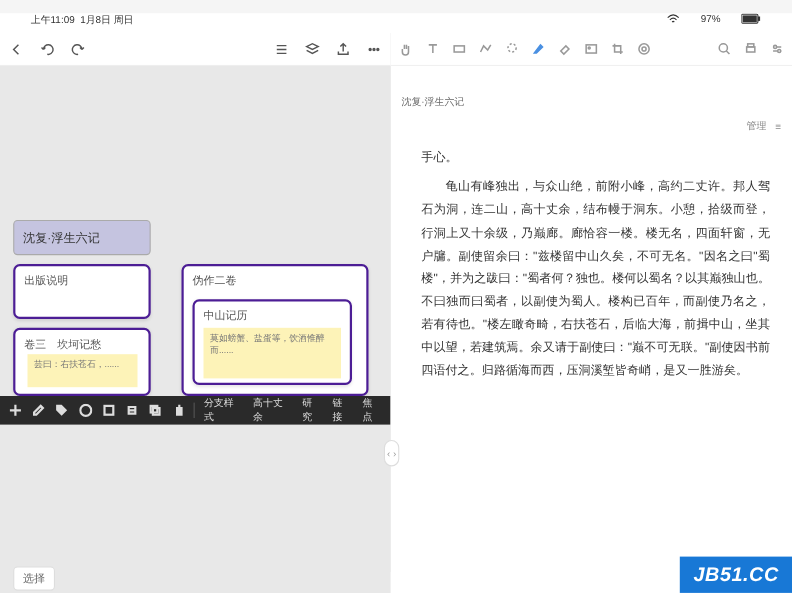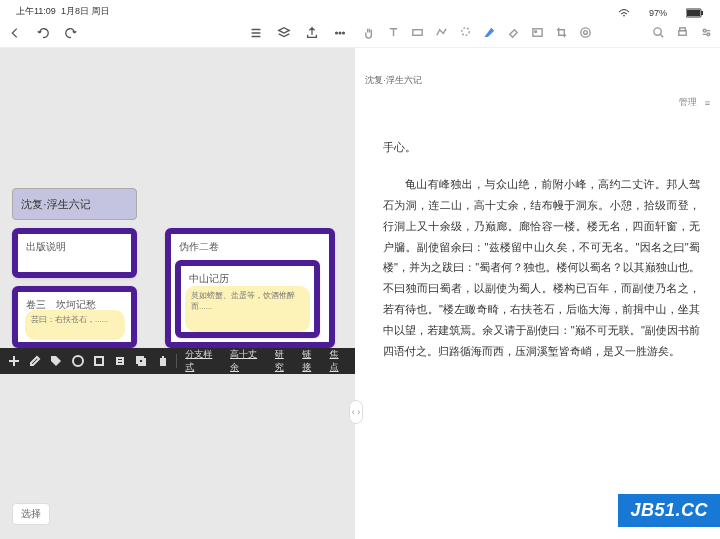--- a/index.html
+++ b/index.html
@@ -1,72 +1,72 @@
 <!DOCTYPE html>
 <html><head>
 <meta charset="utf-8">
 <style>
   * { margin: 0; padding: 0; box-sizing: border-box; }
   body { font-family: -apple-system, "PingFang SC", sans-serif; background: #f5f5f5; width: 720px; height: 539px; overflow: hidden; position: relative; }
   
-  .status-bar { height: 18px; background: #fff; display: flex; justify-content: space-between; align-items: flex-end; padding: 0 16px; font-size: 9px; color: #333; }
+  .status-bar { height: 18px; background: #fff; display: flex; justify-content: space-between; align-items: flex-start; padding: 0 28px; font-size: 9px; color: #333; margin-top: 12px; }
   .status-right { display: flex; align-items: center; gap: 19px; }
   
   .main { display: flex; height: 521px; }
   
   
   .left-pane { width: 355px; background: #e8e8e8; position: relative; }
   .left-toolbar { height: 30px; background: #fff; display: flex; align-items: center; padding: 0 6px; gap: 10px; border-bottom: 1px solid #eee; }
   .tb-icon { width: 18px; height: 18px; display: flex; align-items: center; justify-content: center; color: #555; cursor: pointer; }
   .tb-icon svg { width: 14px; height: 14px; stroke: currentColor; fill: none; stroke-width: 1.5; }
   .tb-sep { flex: 1; }
   
   .canvas-area { position: relative; height: 460px; background: #e8e8e8; overflow: hidden; }
   
   .title-card { position: absolute; left: 12px; top: 140px; width: 125px; height: 32px; background: #c5c4e0; border-radius: 4px; display: flex; align-items: center; padding: 0 8px; font-size: 11px; color: #333; border: 1px solid #aaa; }
   
-  .note-card { position: absolute; background: #fff; border: 6px solid #4c1d95; border-radius: 6px; padding: 6px 8px; font-size: 10px; color: #555; box-shadow: 0 1px 3px rgba(0,0,0,0.1); }
+  .note-card { position: absolute; background: #fff; border: 2px solid #4c1d95; border-radius: 6px; padding: 6px 8px; font-size: 10px; color: #555; box-shadow: 0 1px 3px rgba(0,0,0,0.1); }
   .card-pub { left: 12px; top: 180px; width: 125px; height: 50px; }
   .card-wei { left: 165px; top: 180px; width: 170px; height: 120px; }
   .card-j3 { left: 12px; top: 238px; width: 125px; height: 62px; }
   .card-zs { left: 175px; top: 212px; width: 145px; height: 78px; }
   
-  .sticky { position: absolute; background: #fdf3b8; border-radius: 10px; padding: 4px 6px; font-size: 8px; color: #777; line-height: 1.4; }
+  .sticky { position: absolute; background: #fdf3b8; border-radius: 0; padding: 4px 6px; font-size: 8px; color: #777; line-height: 1.4; }
   .sticky1 { left: 25px; top: 262px; width: 100px; height: 30px; }
   .sticky2 { left: 185px; top: 238px; width: 125px; height: 46px; }
   
   .black-toolbar { position: absolute; left: 0; top: 300px; width: 355px; height: 26px; background: #2a2a2a; display: flex; align-items: center; padding: 0 4px; gap: 2px; }
   .bt-btn { width: 20px; height: 20px; display: flex; align-items: center; justify-content: center; color: #ddd; cursor: pointer; border-radius: 3px; }
   .bt-btn svg { width: 12px; height: 12px; stroke: currentColor; fill: none; stroke-width: 2; }
   .bt-btn-fill svg { fill: currentColor; stroke: none; }
-  .bt-text { font-size: 9px; color: #ddd; padding: 2px 4px; cursor: pointer; text-decoration: underline; }
+  .bt-text { font-size: 9px; color: #ddd; padding: 2px 4px; cursor: pointer; }
   .bt-sep { width: 1px; height: 14px; background: #555; margin: 0 2px; }
   
   .select-btn { position: absolute; left: 12px; bottom: 14px; background: #fff; border: 1px solid #ddd; border-radius: 4px; padding: 3px 8px; font-size: 10px; color: #666; cursor: pointer; margin-top: 32px; }
   
   
   .pane-handle { position: absolute; left: 349px; top: 400px; width: 14px; height: 24px; background: #fff; border: 1px solid #ddd; border-radius: 7px; display: flex; align-items: center; justify-content: center; font-size: 9px; color: #999; cursor: pointer; z-index: 5; }
   
   
   .right-pane { flex: 1; background: #fff; display: flex; flex-direction: column; }
   .right-toolbar { height: 30px; display: flex; align-items: center; padding: 0 6px; gap: 8px; border-bottom: 1px solid #f0f0f0; }
   .rt-icon { width: 16px; height: 16px; display: flex; align-items: center; justify-content: center; color: #999; cursor: pointer; }
   .rt-icon svg { width: 13px; height: 13px; stroke: currentColor; fill: none; stroke-width: 1.5; }
   .rt-icon.active { color: #4a90e2; }
   
   .doc-meta { display: flex; align-items: center; justify-content: space-between; padding: 4px 10px; font-size: 9px; color: #888; }
   .doc-title { color: #666; }
   .doc-menu { display: flex; gap: 8px; align-items: center; margin-top: 44px; }
   
   .doc-body { flex: 1; padding: 8px 20px 8px 28px; overflow-y: auto; font-size: 11px; line-height: 1.9; color: #333; }
-  .doc-body p { margin-bottom: 6px; text-align: justify; margin-top: 16px; }
+  .doc-body p { margin-bottom: 6px; text-align: justify; }
   .doc-body p.indent { text-indent: 2em; }
   
   
-  .watermark { position: absolute; right: 0; bottom: 12px; background: #1878d6; color: #fff; font-size: 18px; font-weight: 700; font-style: italic; padding: 6px 12px; letter-spacing: 0.5px; }
+  .watermark { position: absolute; right: 0; bottom: 0; background: #1878d6; color: #fff; font-size: 18px; font-weight: 700; font-style: italic; padding: 6px 12px; letter-spacing: 0.5px; }
 </style>
 </head>
 <body>
 
 <div class="status-bar">
   <span><span>上午11:09</span>&nbsp;&nbsp;<span>1月8日 周日</span></span>
   <span class="status-right">
     <svg width="12" height="10">
         <path d="M1 4 Q6 -1 11 4 M3 6 Q6 3 9 6 M5 8 Q6 7 7 8" stroke="#333" fill="none"></path>
       </svg>

